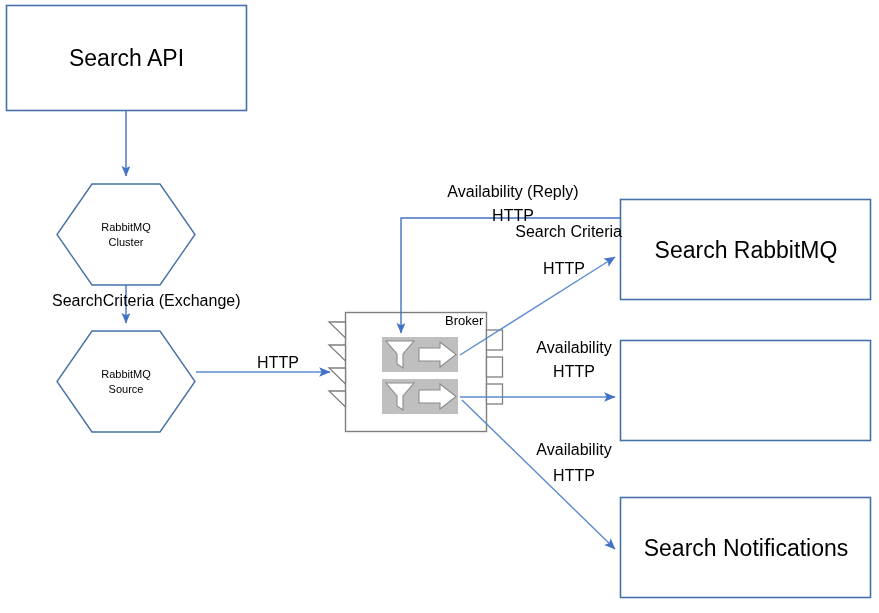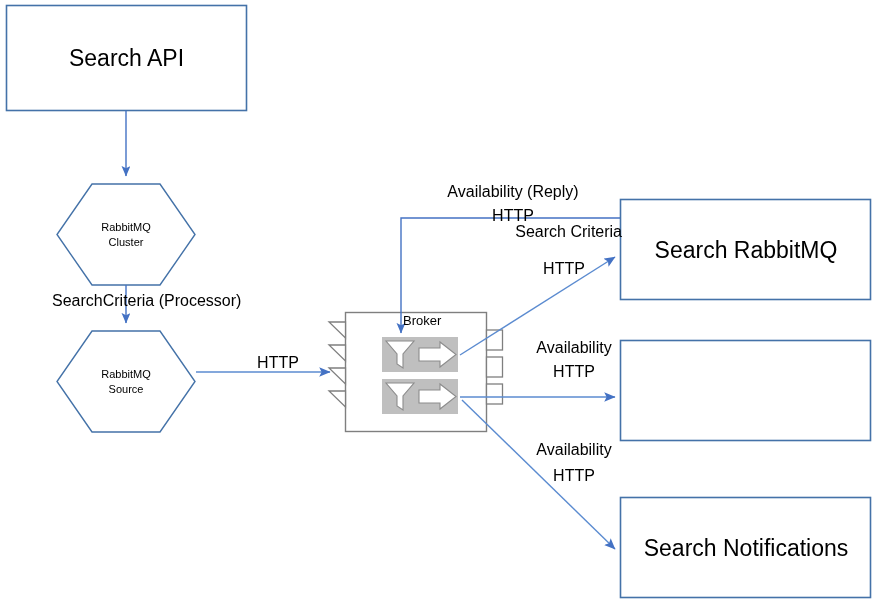--- a/index.html
+++ b/index.html
@@ -50,20 +50,21 @@
     text-align: center;
     white-space: nowrap;
     color: #000000;
   }
   .broker-title {
     position: absolute;
     font-size: 13px;
     line-height: 1.2;
     color: #000000;
     white-space: nowrap;
+    margin-left: 42px;
   }
 </style>
 </head>
 <body>
 
 <div id="diagram-root">
 
   <svg class="layer" viewBox="0 0 879 613">
     <defs>
       <marker id="arrowBlue" markerWidth="9" markerHeight="9" refX="7.2" refY="3.2" orient="auto" markerUnits="strokeWidth">
@@ -132,21 +133,21 @@
   <div class="node-label hex-label" style="left:57px; top:331px; width:138px; height:101px;">RabbitMQ
 Source</div>
 
   <div class="broker-title" style="left:403px; top:313px;">Broker</div>
 
   <div class="node-label box-label" style="left:621px; top:200px; width:250px; height:100px;">Search RabbitMQ</div>
 
 
   <div class="node-label box-label" style="left:621px; top:498px; width:250px; height:100px;">Search Notifications</div>
 
-  <div class="edge-label" style="left:52px; top:291px; width:170px;">SearchCriteria (Processor)</div>
+  <div class="edge-label" style="left:52px; top:291px; width:170px;">SearchCriteria (Exchange)</div>
 
   <div class="edge-label" style="left:248px; top:353px; width:60px;">HTTP</div>
 
   <div class="edge-label" style="left:443px; top:182px; width:140px;">Availability (Reply)</div>
 
   <div class="edge-label" style="left:454px; top:206px; width:118px;">HTTP</div>
 
   <div class="edge-label" style="left:512px; top:222px; width:110px;text-align:right;">Search Criteria</div>
 
   <div class="edge-label" style="left:519px; top:259px; width:90px;">HTTP</div>

